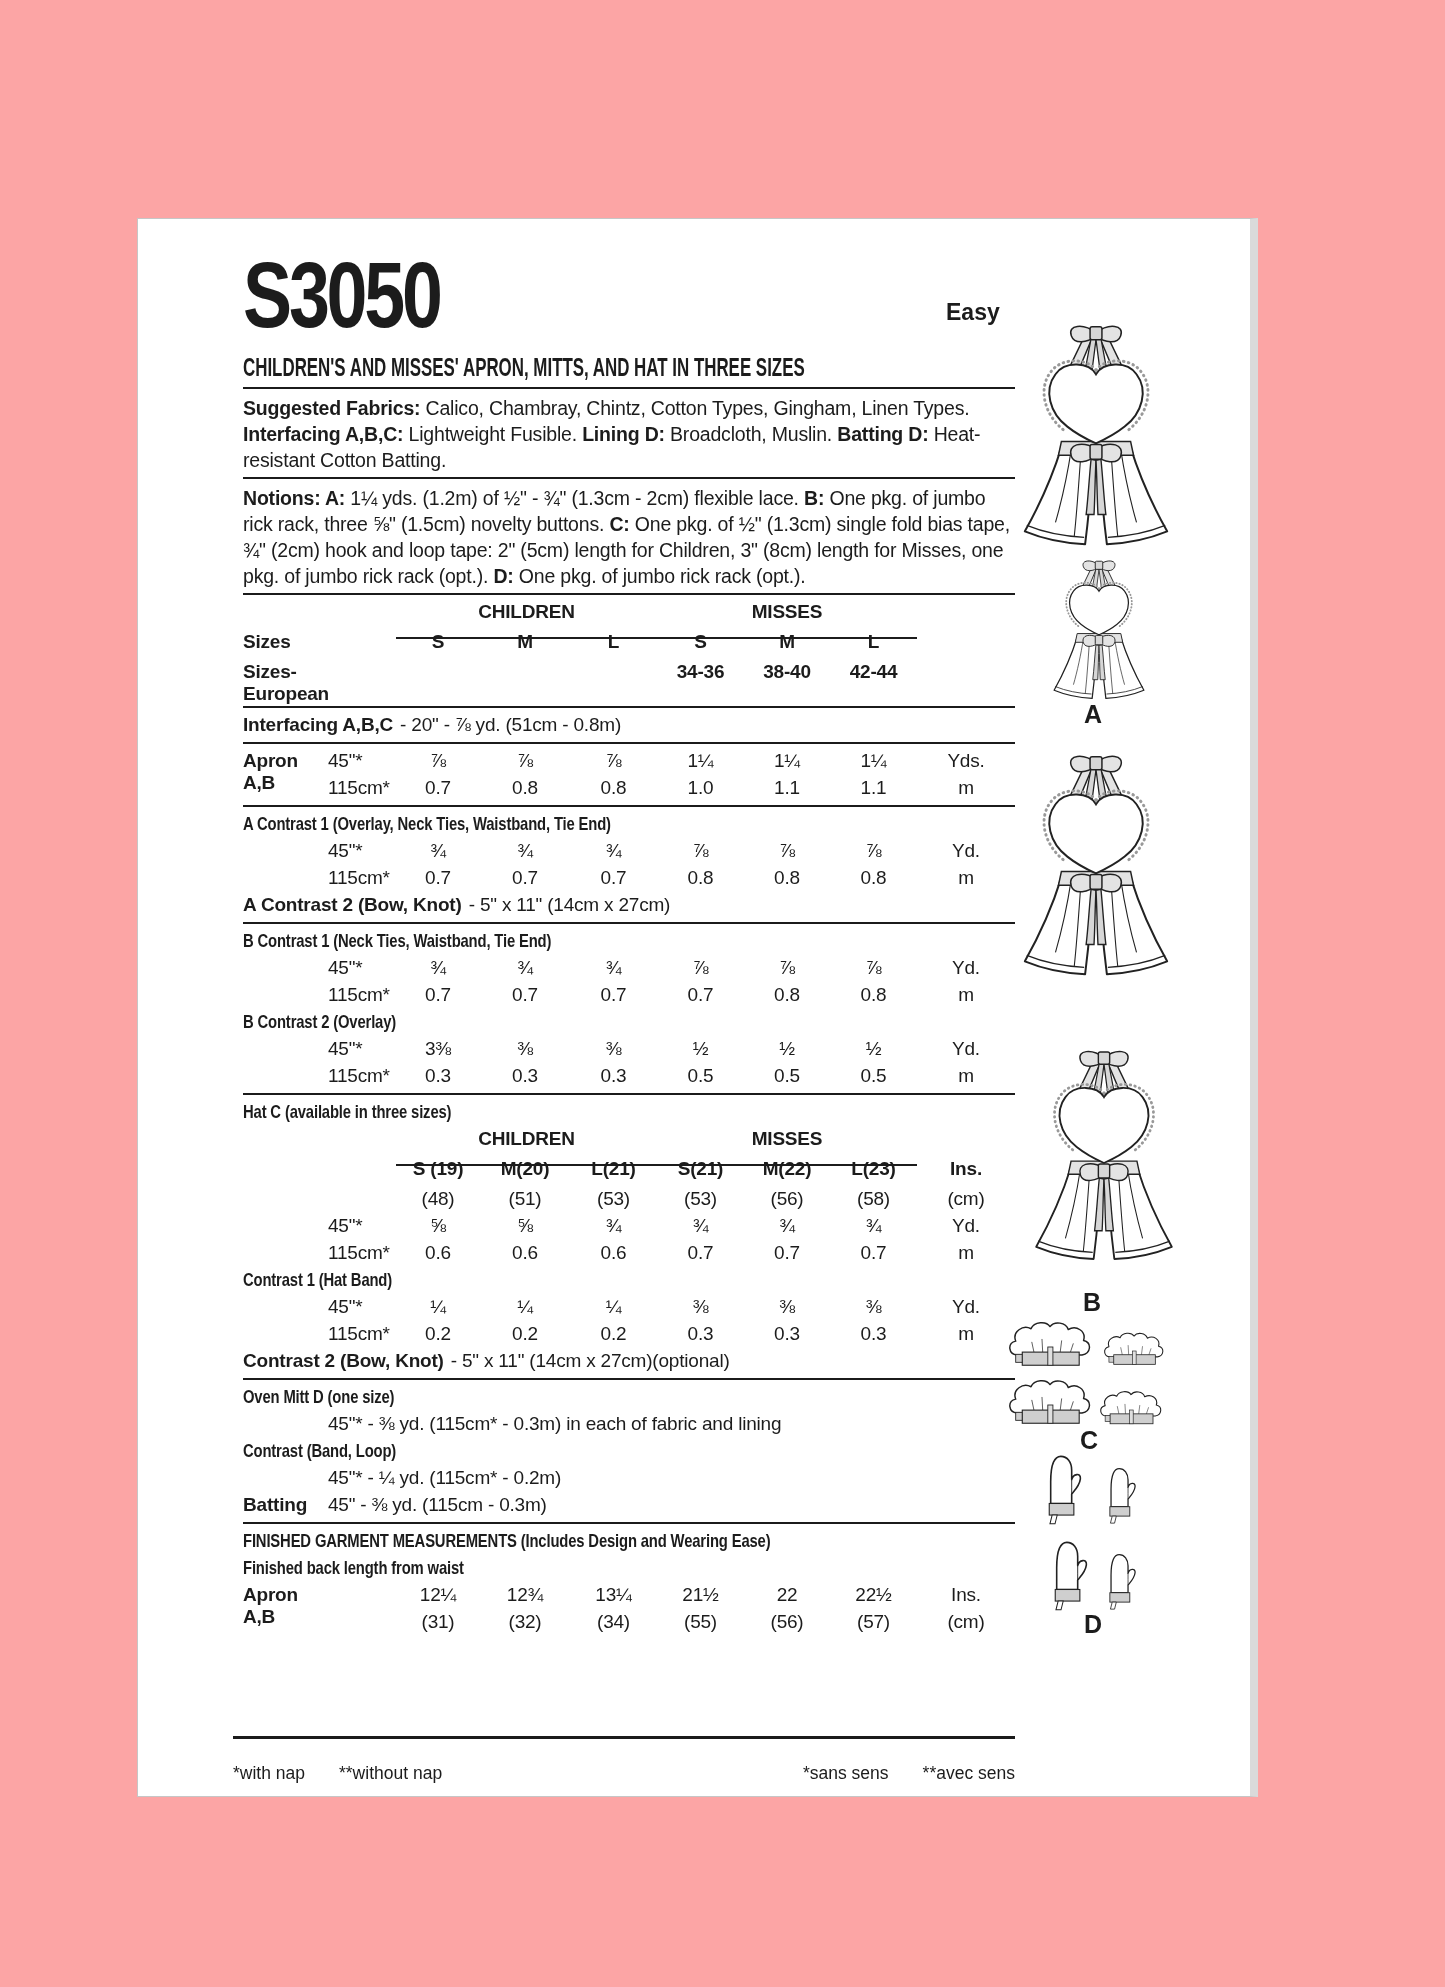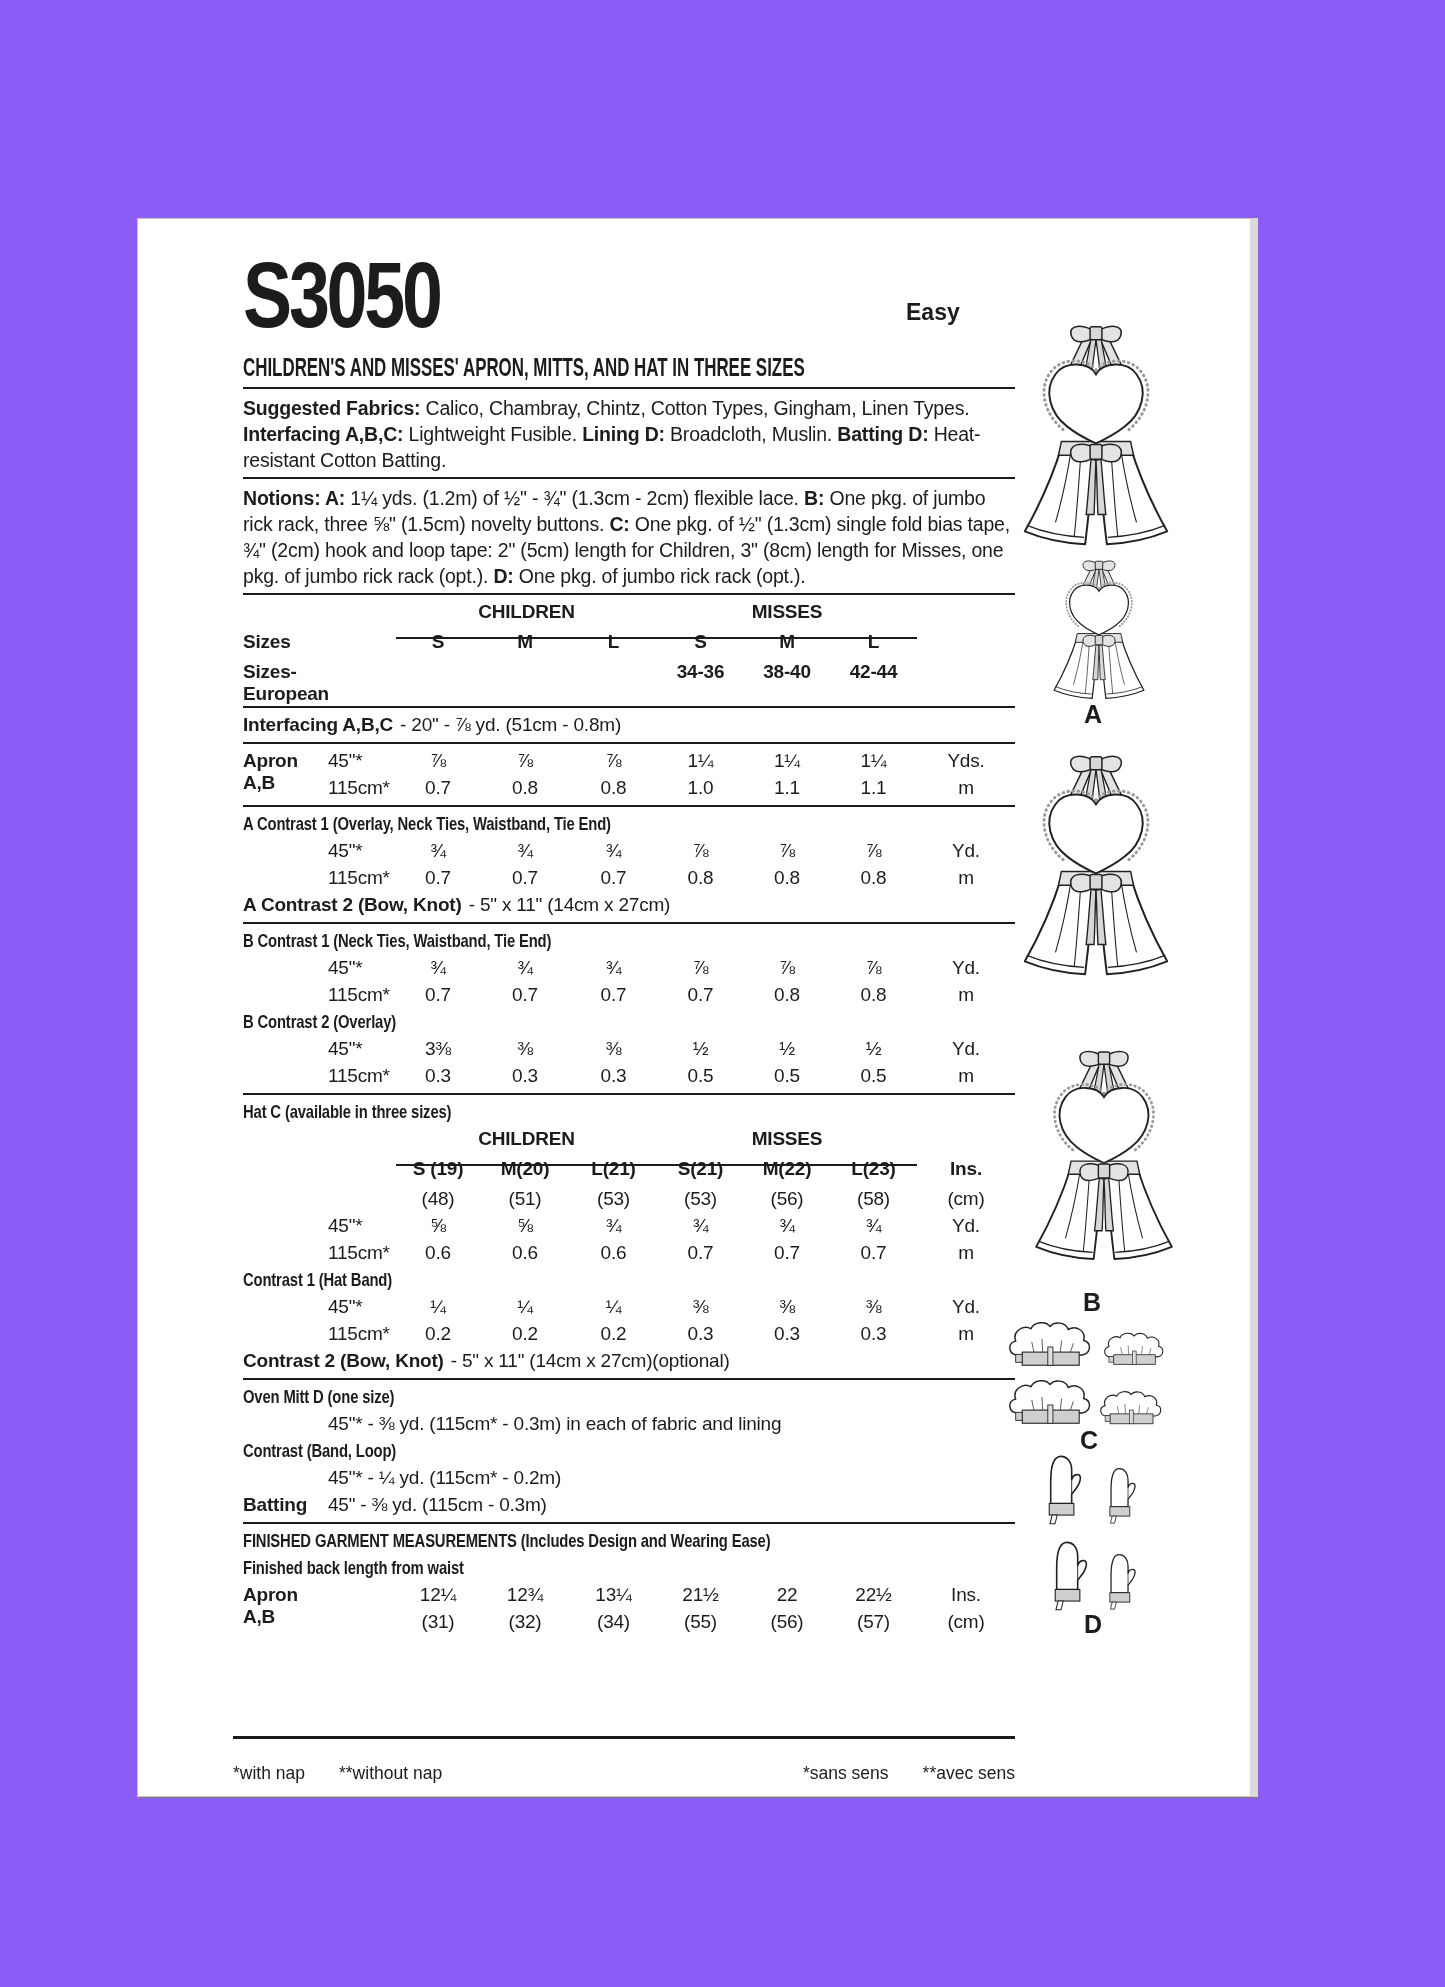--- a/index.html
+++ b/index.html
@@ -1,22 +1,22 @@
 <!DOCTYPE html>
 <html><head>
 <meta charset="utf-8">
 <style>
   html,body{margin:0;padding:0;background:#fff;}
-  #canvas{position:relative;width:1445px;height:1987px;background:#8b5cf6;
+  #canvas{position:relative;width:1445px;height:1987px;background:#fca5a5;
           font-family:"Liberation Sans",sans-serif;color:#1c1c1c;overflow:hidden;}
   #sheet{position:absolute;left:137px;top:218px;width:1112px;height:1577px;
          background:#fff;border:1px solid #c6c6c6;border-right:8px solid #dadada;}
   #pattern-number{position:absolute;left:243px;top:256px;font-size:92px;font-weight:bold;
          line-height:78px;letter-spacing:-4px;transform:scaleX(.8);transform-origin:0 0;white-space:nowrap;}
-  #difficulty{position:absolute;left:906px;top:299px;font-size:23px;font-weight:bold;}
+  #difficulty{position:absolute;left:946px;top:299px;font-size:23px;font-weight:bold;}
   #content{position:absolute;left:243px;top:352px;width:772px;}
   .cond-xl{display:inline-block;transform:scaleX(.65);transform-origin:0 60%;white-space:nowrap;}
   .cond{display:inline-block;transform:scaleX(.78);transform-origin:0 60%;white-space:nowrap;}
   .page-title{font-size:26px;font-weight:bold;letter-spacing:0;margin:0 0 4px 0;}
   .hrule{border-top:2.5px solid #1b1b1b;margin:4px 0 6px;height:0;}
   .hrule.thin{border-top-width:2px;}
   .para{font-size:19.5px;line-height:26px;letter-spacing:-0.2px;margin:4px 0;}
   .para b{letter-spacing:-0.2px;}
   
   #yardage{margin-top:2px;}

